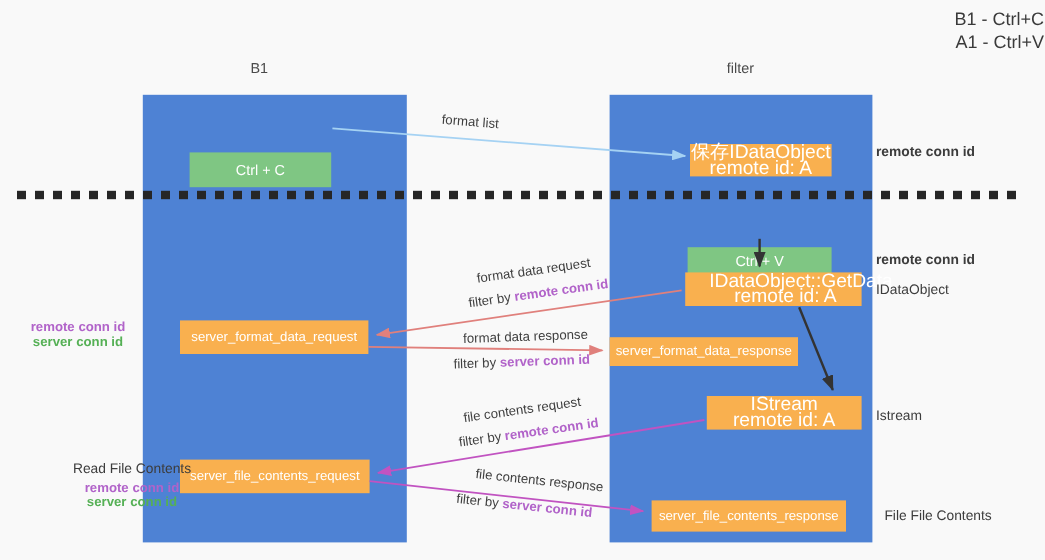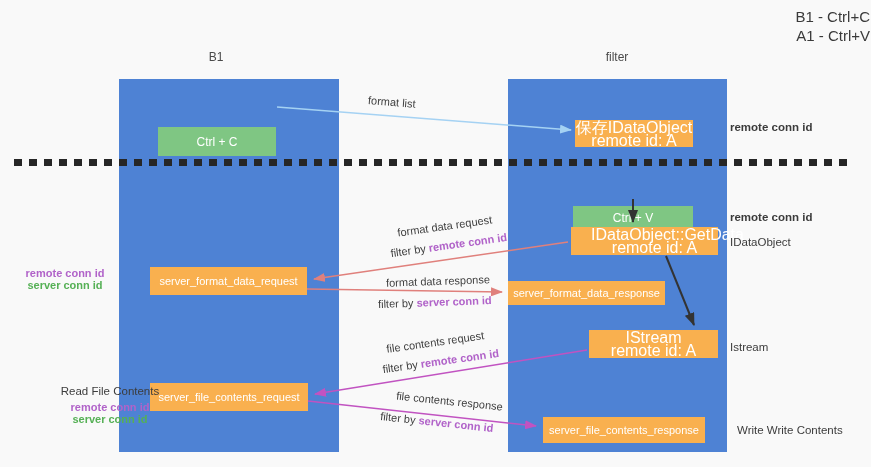--- a/index.html
+++ b/index.html
@@ -121,21 +121,21 @@
   <div class="abs alabel" style="left:386px;top:336px;transform:rotate(-8deg);">file contents request</div>
   <div class="abs alabel" style="left:382px;top:355px;transform:rotate(-8deg);"><span>filter by</span> <span class="purple">remote conn id</span></div>
 
   <div class="abs alabel" style="left:396px;top:395px;transform:rotate(6deg);">file contents response</div>
   <div class="abs alabel" style="left:380px;top:416px;transform:rotate(6deg);"><span>filter by</span> <span class="purple">server conn id</span></div>
 
   <div class="abs sidelabel purple" style="left:730px;top:121px;">remote conn id</div>
   <div class="abs sidelabel purple" style="left:730px;top:211px;">remote conn id</div>
   <div class="abs sidelabel" style="left:730px;top:236px;">IDataObject</div>
   <div class="abs sidelabel" style="left:730px;top:341px;">Istream</div>
-  <div class="abs sidelabel" style="left:737px;top:424px;">Write Write Contents</div>
+  <div class="abs sidelabel" style="left:737px;top:424px;">File File Contents</div>
 
   <div class="abs lgroup" style="left:20px;top:267px;width:90px;">
     <div class="purple">remote conn id</div>
     <div class="greentx">server conn id</div>
   </div>
   <div class="abs lgroup" style="left:18px;top:385px;width:104px;margin-left:40px;">
     <div style="font-size:11.5px;margin-bottom:4px;">Read File Contents</div>
     <div class="purple">remote conn id</div>
     <div class="greentx">server conn id</div>
   </div>

